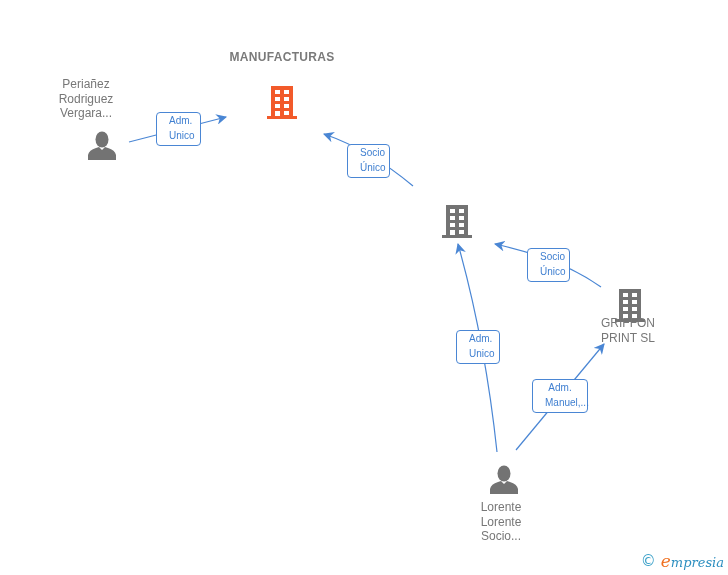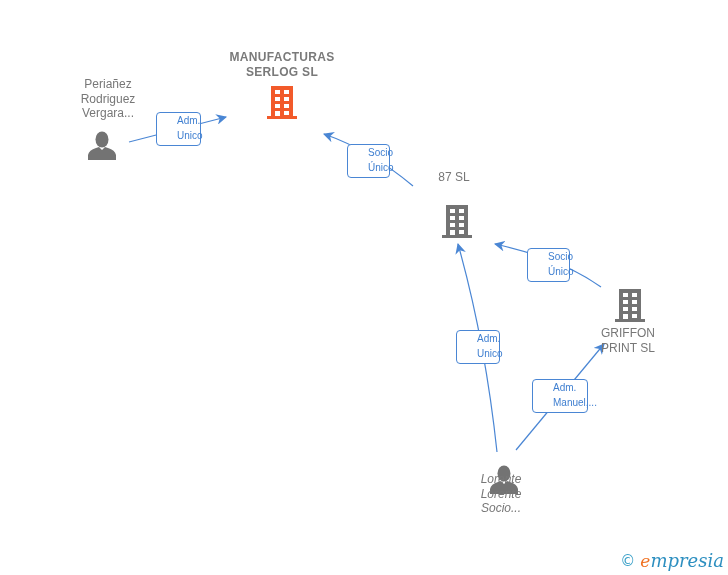--- a/index.html
+++ b/index.html
@@ -5,26 +5,26 @@
     html, body { margin: 0; padding: 0; background: #ffffff; }
     body { width: 728px; height: 575px; position: relative; overflow: hidden;
            font-family: "Liberation Sans", sans-serif; }
     #graph { position: absolute; left: 0; top: 0; width: 728px; height: 575px; }
     .node-label { position: absolute; text-align: center; color: #777777;
                   font-size: 12px; line-height: 14.5px; white-space: nowrap; }
     .node-label.bold { font-weight: bold; color: #7a7a7a; letter-spacing: 0.3px; }
     .node-label span { display: block; }
     .edge-label { position: absolute; background: #ffffff; border: 1px solid #4a86d4;
                   border-radius: 4px; color: #3f7fd0; font-size: 10px; line-height: 14.5px;
-                  text-align: left; padding: 1px 20px; box-sizing: border-box; }
+                  text-align: center; padding: 1px 12px; box-sizing: border-box; }
     .edge-label span { display: block; }
     .icon { position: absolute; }
     .footer { position: absolute; right: 4px; bottom: 4px; display: flex; align-items: center; gap: 5px; }
     .copyright { color: #3aa0c8; font-size: 15px; font-family: "DejaVu Sans", sans-serif; }
-    .brand { color: #2d8fc0; font-size: 18px; font-style: italic; font-family: "DejaVu Serif", serif; }
+    .brand { color: #2d8fc0; font-size: 13px; font-style: italic; font-family: "DejaVu Serif", serif; }
     .brand-e { color: #f07020; font-size: 17px; font-style: italic; font-family: "DejaVu Serif", serif; }
   </style>
 </head>
 <body>
 
 <svg id="graph" xmlns="http://www.w3.org/2000/svg" width="728" height="575">
   <defs>
     <marker id="arrow" viewBox="0 0 10 10" refX="9" refY="5" markerWidth="9" markerHeight="9" orient="auto-start-reverse">
       <path d="M0,0 L10,5 L0,10 L3,5 z" fill="#4a86d4"></path>
     </marker>
@@ -36,49 +36,47 @@
 
   <path d="M601,287 Q560,258 495,244" stroke="#4a86d4" stroke-width="1.2" fill="none" marker-end="url(#arrow)"></path>
 
   <path d="M497,452 Q485,340 458,244" stroke="#4a86d4" stroke-width="1.2" fill="none" marker-end="url(#arrow)"></path>
 
   <path d="M516,450 L604,344" stroke="#4a86d4" stroke-width="1.2" fill="none" marker-end="url(#arrow)"></path>
 </svg>
 
 <div class="node-label bold" style="left:212px; top:50px; width:140px;">
   <span>MANUFACTURAS</span>
-  <span>SERLOG  SL</span>
 </div>
 <svg class="icon" style="left:266px; top:86px;" width="32" height="34" viewBox="0 0 32 34">
   <rect x="5" y="0" width="22" height="31" fill="#f25a2a"></rect>
   <rect x="1" y="30" width="30" height="3" fill="#f25a2a"></rect>
   <g fill="#ffffff">
     <rect x="9" y="4" width="5" height="4"></rect>
       <rect x="18" y="4" width="5" height="4"></rect>
     <rect x="9" y="11" width="5" height="4"></rect>
       <rect x="18" y="11" width="5" height="4"></rect>
     <rect x="9" y="18" width="5" height="4"></rect>
       <rect x="18" y="18" width="5" height="4"></rect>
     <rect x="9" y="25" width="5" height="5"></rect>
       <rect x="18" y="25" width="5" height="4"></rect>
   </g>
 </svg>
 
-<div class="node-label" style="left:58px; top:77px; width:100px;">
+<div class="node-label" style="left:36px; top:77px; width:100px;">
   <span>Periañez</span>
   <span>Rodriguez</span>
   <span>Vergara...</span>
 </div>
 <svg class="icon" style="left:87px; top:131px;" width="30" height="29" viewBox="0 0 30 29">
   <ellipse cx="15" cy="8.5" rx="6.5" ry="8" fill="#737373"></ellipse>
   <path d="M1,29 L1,24 Q2,19 9,17 L12,16 L15,19 L18,16 L21,17 Q28,19 29,24 L29,29 z" fill="#737373"></path>
 </svg>
 
 <div class="node-label" style="left:394px; top:170px; width:120px;">
-  <span>87  SL</span>
 </div>
 <svg class="icon" style="left:441px; top:205px;" width="32" height="34" viewBox="0 0 32 34">
   <rect x="5" y="0" width="22" height="31" fill="#737373"></rect>
   <rect x="1" y="30" width="30" height="3" fill="#737373"></rect>
   <g fill="#ffffff">
     <rect x="9" y="4" width="5" height="4"></rect>
       <rect x="18" y="4" width="5" height="4"></rect>
     <rect x="9" y="11" width="5" height="4"></rect>
       <rect x="18" y="11" width="5" height="4"></rect>
     <rect x="9" y="18" width="5" height="4"></rect>
@@ -95,30 +93,30 @@
     <rect x="9" y="4" width="5" height="4"></rect>
       <rect x="18" y="4" width="5" height="4"></rect>
     <rect x="9" y="11" width="5" height="4"></rect>
       <rect x="18" y="11" width="5" height="4"></rect>
     <rect x="9" y="18" width="5" height="4"></rect>
       <rect x="18" y="18" width="5" height="4"></rect>
     <rect x="9" y="25" width="5" height="5"></rect>
       <rect x="18" y="25" width="5" height="4"></rect>
   </g>
 </svg>
-<div class="node-label" style="left:588px; top:326px; width:80px;">
+<div class="node-label" style="left:588px; top:316px; width:80px;">
   <span>GRIFFON</span>
   <span>PRINT SL</span>
 </div>
 
 <svg class="icon" style="left:489px; top:465px;" width="30" height="29" viewBox="0 0 30 29">
   <ellipse cx="15" cy="8.5" rx="6.5" ry="8" fill="#737373"></ellipse>
   <path d="M1,29 L1,24 Q2,19 9,17 L12,16 L15,19 L18,16 L21,17 Q28,19 29,24 L29,29 z" fill="#737373"></path>
 </svg>
-<div class="node-label" style="left:461px; top:472px; width:80px;font-style:italic;">
+<div class="node-label" style="left:461px; top:500px; width:80px;">
   <span>Lorente</span>
   <span>Lorente</span>
   <span>Socio...</span>
 </div>
 
 <div class="edge-label" style="left:156px; top:112px; width:45px; height:34px;">
   <span>Adm.</span>
   <span>Unico</span>
 </div>
 <div class="edge-label" style="left:347px; top:144px; width:43px; height:34px;">

